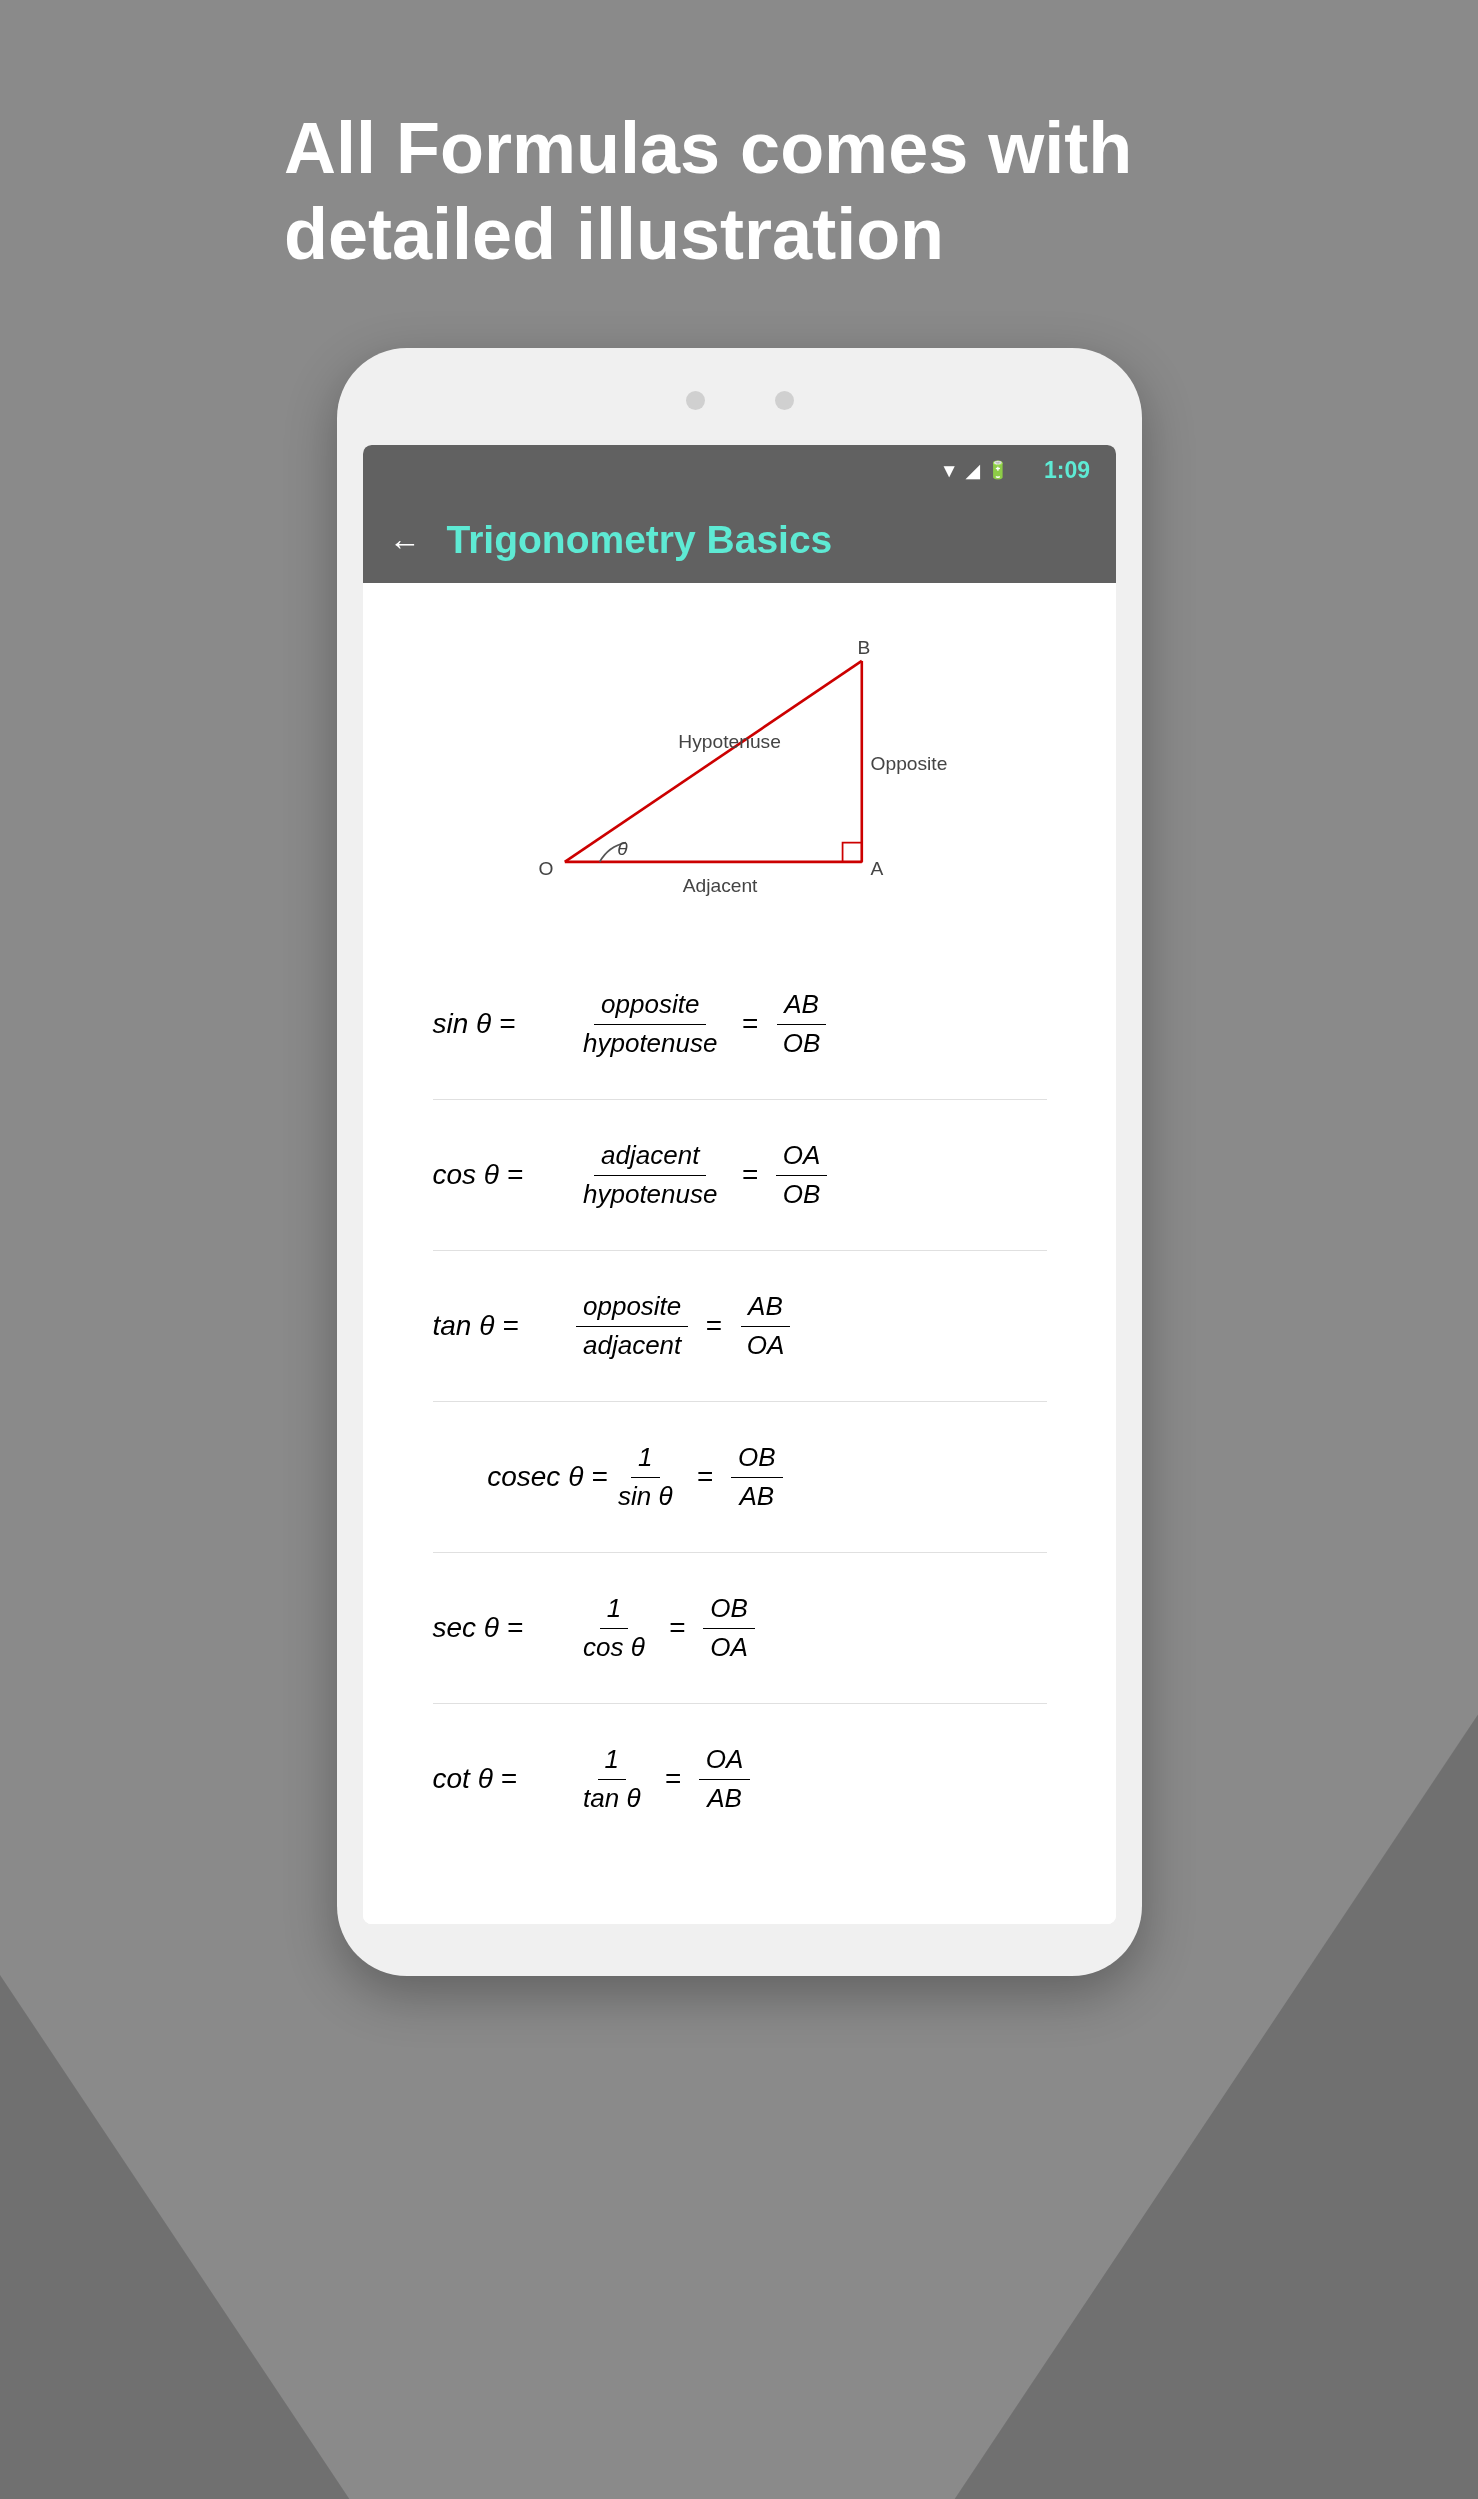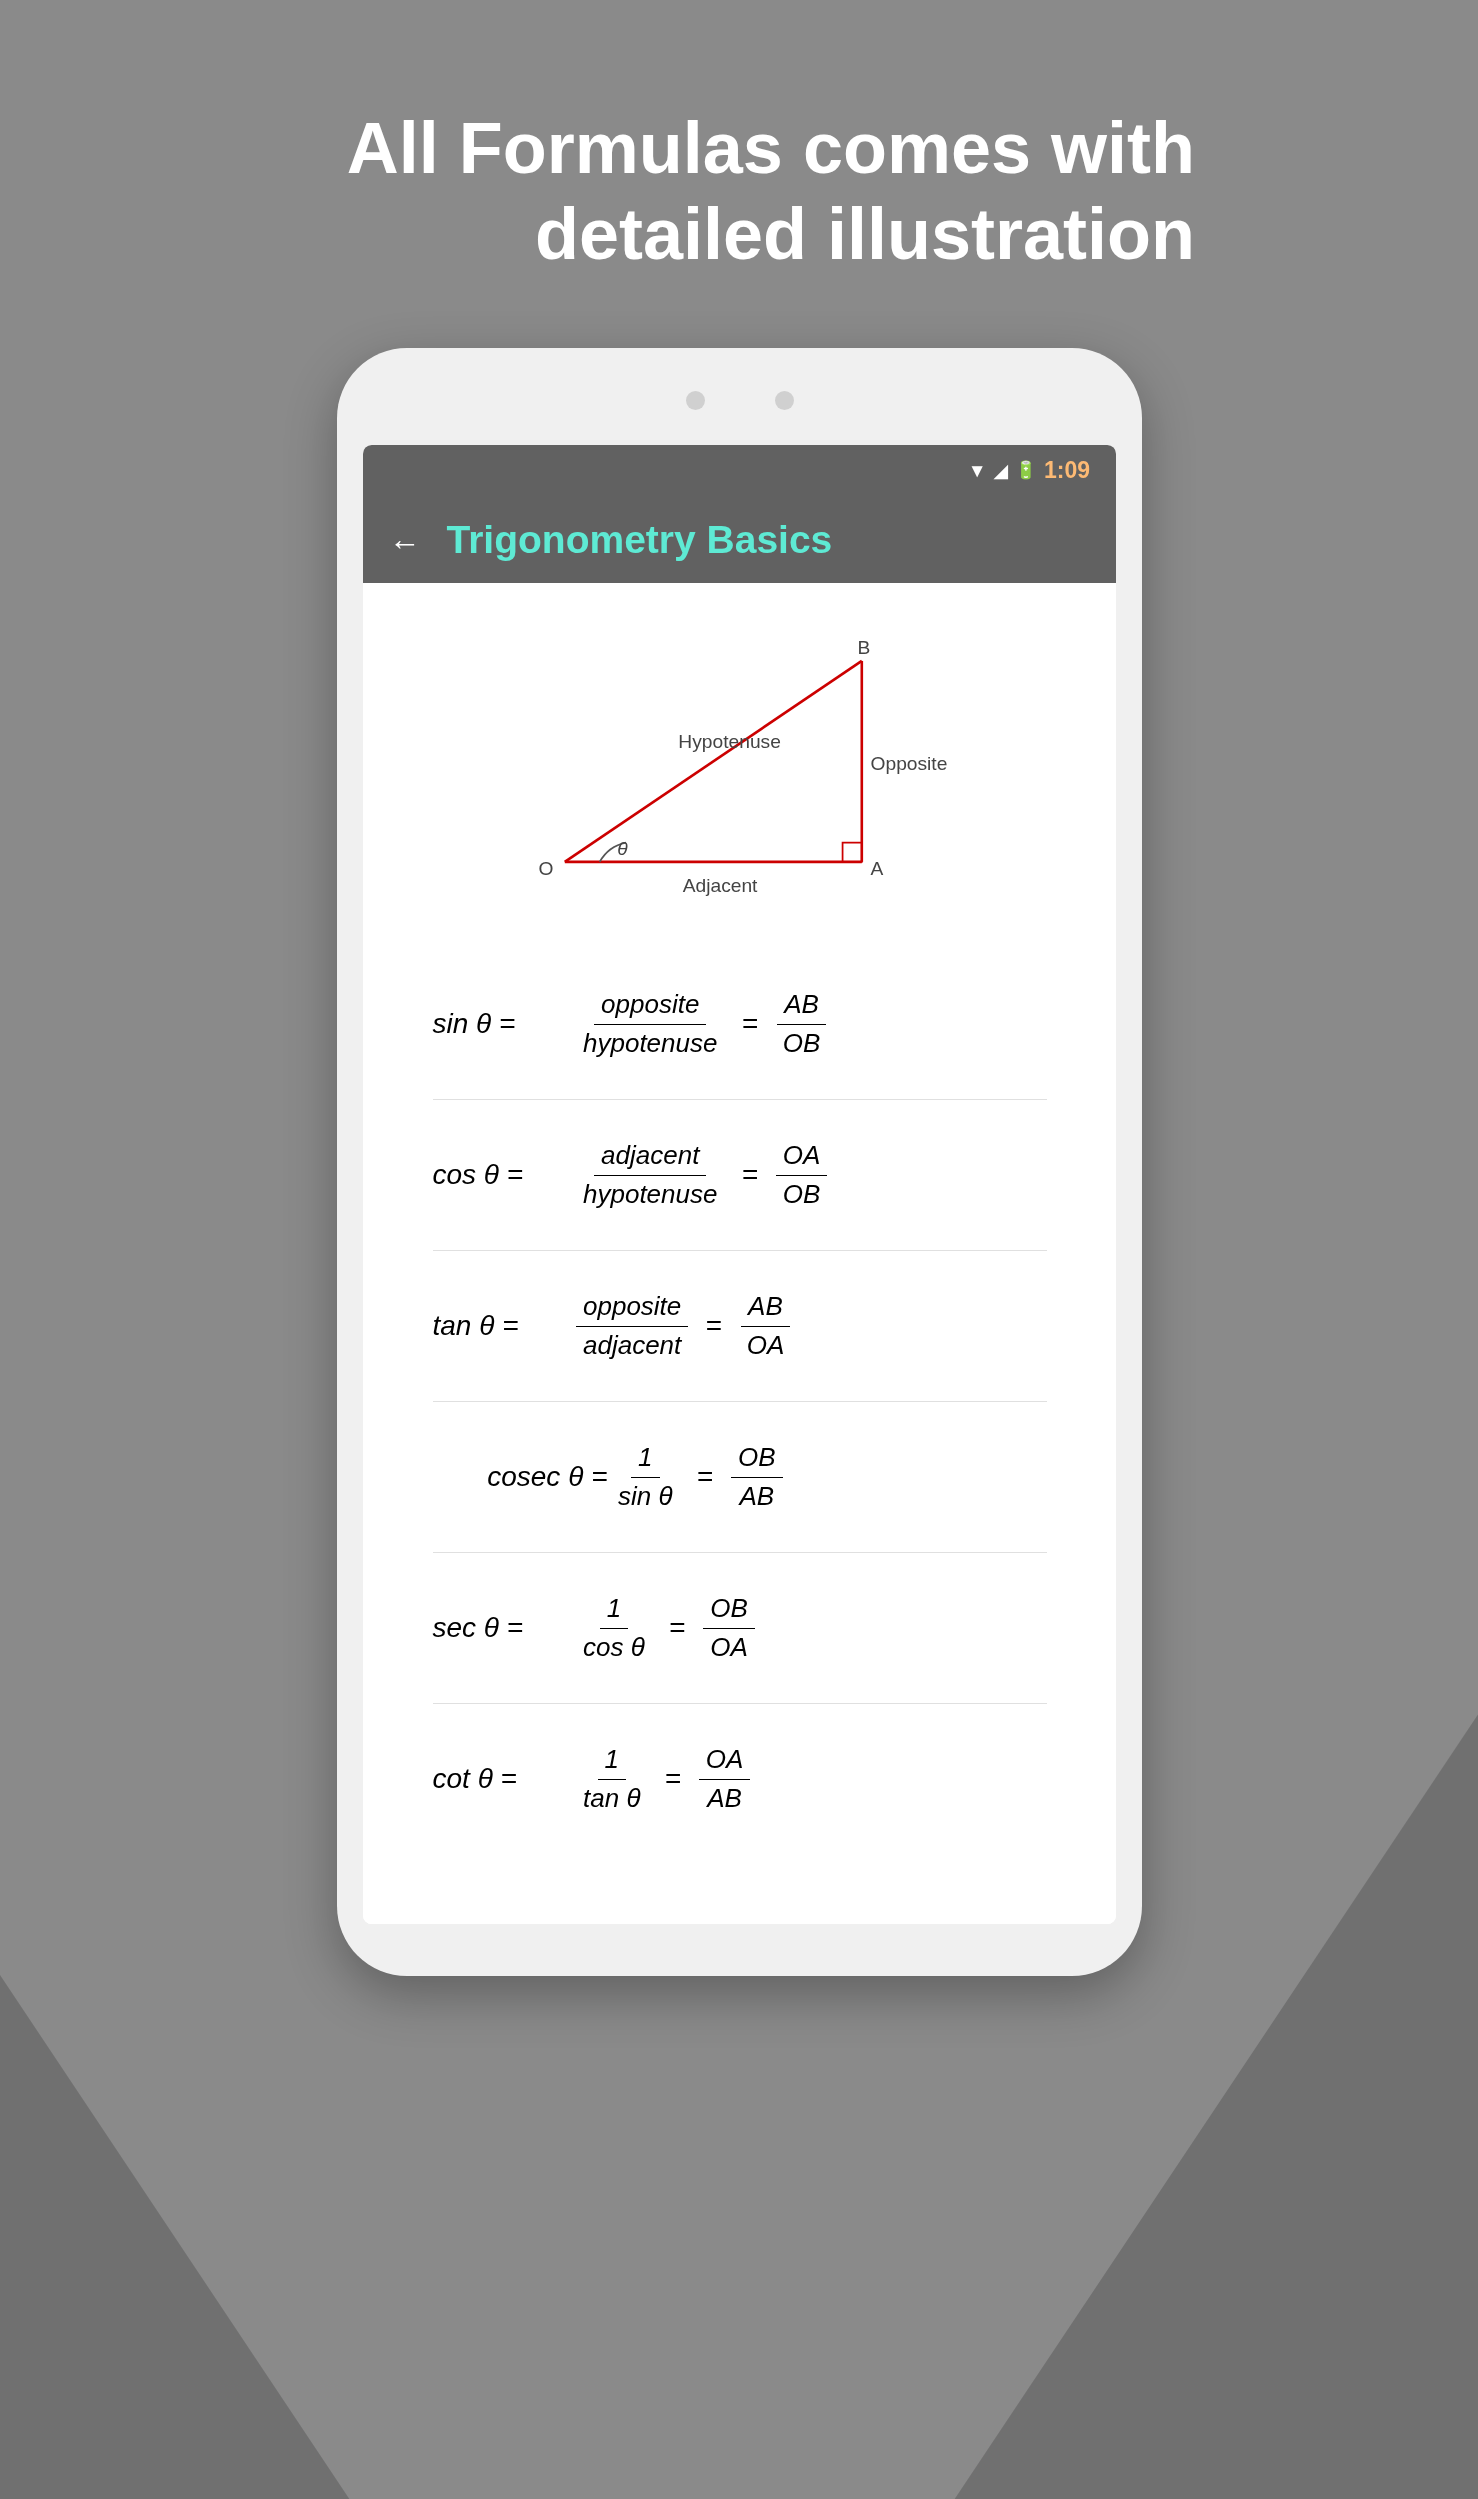--- a/index.html
+++ b/index.html
@@ -38,21 +38,21 @@
       border-color: transparent transparent transparent #707070;
       z-index: 0;
     }
 
     .hero-text {
       position: relative;
       z-index: 1;
       color: #ffffff;
       font-size: 72px;
       font-weight: bold;
-      text-align: right;
+      text-align: left;
       padding: 105px 157px 70px 157px;
       line-height: 1.2;
       max-width: 1225px;
     }
 
     
     .phone-wrapper {
       position: relative;
       z-index: 2;
       width: 805px;
@@ -94,23 +94,24 @@
       gap: 10.5px;
     }
 
     .status-icons {
       display: flex;
       align-items: center;
       gap: 7px;
     }
 
     .status-time {
-      color: #fdba74;
+      color: #5eead4;
       font-size: 23px;
       font-weight: bold;
+      margin-left: 28px;
     }
 
     
     .app-bar {
       background: #616161;
       padding: 21px 26px;
       display: flex;
       align-items: center;
       gap: 26px;
     }

